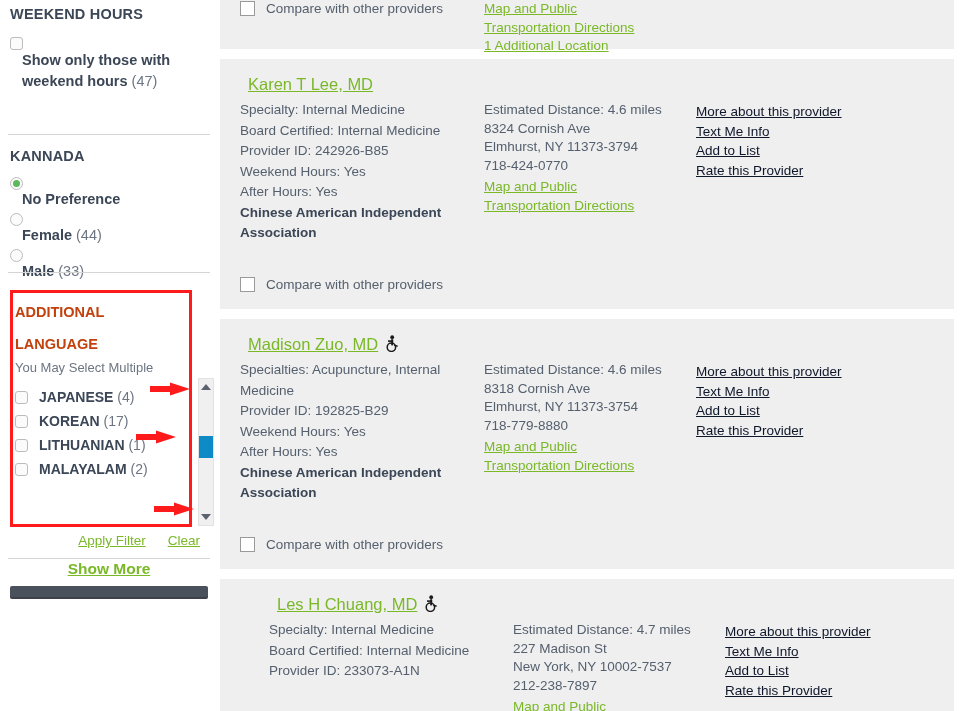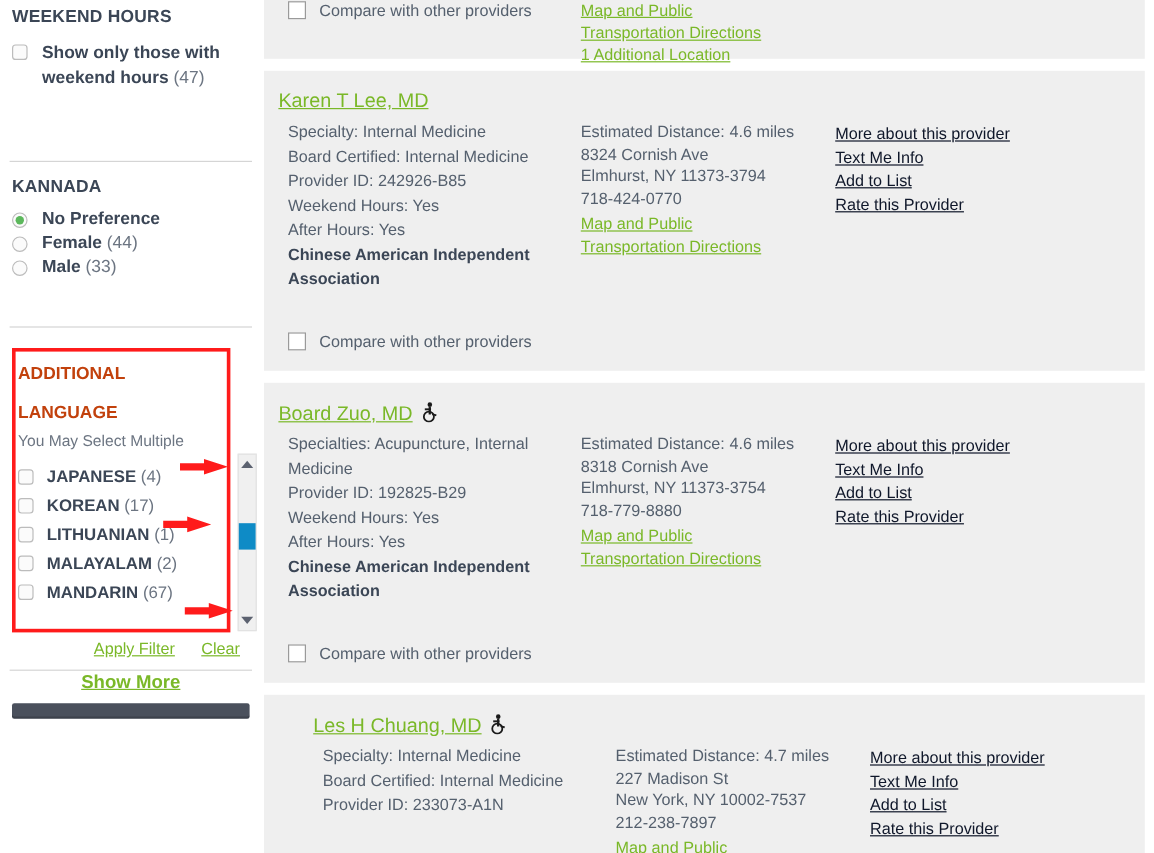--- a/index.html
+++ b/index.html
@@ -50,20 +50,21 @@
     position: absolute;
     left: 10px;
     top: 6px;
     width: 200px;
   }
   .weekend-block .filter-title { margin-bottom: 12px; }
   .opt-row {
     display: flex;
     align-items: flex-start;
     margin-bottom: 4px;
+    flex-direction: column;
   }
   .cb {
     width: 13px;
     height: 13px;
     border: 1px solid #bcbcbc;
     border-radius: 3px;
     background: #fbfbfb;
     flex: 0 0 auto;
     margin-top: 3px;
     box-sizing: border-box;
@@ -266,21 +267,21 @@
     background: #efefef;
     box-sizing: border-box;
   }
   .card-inner {
     position: relative;
     height: 100%;
     padding: 0;
   }
   .prov-name {
     position: absolute;
-    left: 12px;
+    left: 28px;
     font-size: 16.5px;
     color: #7ab828;
     text-decoration: underline;
     cursor: pointer;
     white-space: nowrap;
   }
   .wheel {
     display: inline-block;
     vertical-align: -2px;
     margin-left: 6px;
@@ -405,24 +406,20 @@
           <span class="cb"></span>
           <span class="lang-label"><span>KOREAN</span> <span class="cnt">(17)</span></span>
         </div>
         <div class="lang-row">
           <span class="cb"></span>
           <span class="lang-label"><span>LITHUANIAN</span> <span class="cnt">(1)</span></span>
         </div>
         <div class="lang-row">
           <span class="cb"></span>
           <span class="lang-label"><span>MALAYALAM</span> <span class="cnt">(2)</span></span>
-        </div>
-        <div class="lang-row">
-          <span class="cb"></span>
-          <span class="lang-label"><span>MANDARIN</span> <span class="cnt">(67)</span></span>
         </div>
       </div>
     </div>
 
     <div class="lang-scroll">
       <span class="sb-arrow sb-up"></span>
       <span class="sb-thumb"></span>
       <span class="sb-arrow sb-down"></span>
     </div>
 
@@ -502,21 +499,21 @@
         <div class="compare-row" style="top:218px;">
           <span class="cbig"></span>
           <span class="ctext">Compare with other providers</span>
         </div>
       </div>
     </div>
 
     <div class="card" style="top:319px; height:250px;">
       <div class="card-inner">
         <div class="prov-name" style="top:16px;">
-          <span>Board Zuo, MD</span><svg class="wheel" width="15" height="17" viewBox="0 0 15 17">
+          <span>Madison Zuo, MD</span><svg class="wheel" width="15" height="17" viewBox="0 0 15 17">
             <circle cx="8.2" cy="2.2" r="1.9" fill="#1a1a1a"></circle>
             <rect x="7.2" y="4.2" width="1.9" height="6.2" fill="#1a1a1a"></rect>
             <rect x="4.0" y="5.3" width="5.2" height="1.6" fill="#1a1a1a"></rect>
             <circle cx="7.4" cy="12.2" r="4.2" fill="none" stroke="#1a1a1a" stroke-width="1.5"></circle>
             <rect x="10.4" y="9.4" width="3.6" height="1.5" fill="#1a1a1a" transform="rotate(18 10.4 9.4)"></rect>
           </svg>
         </div>
 
         <div class="col-a" style="top:41px;">
           <div>Specialties: Acupuncture, Internal</div>

